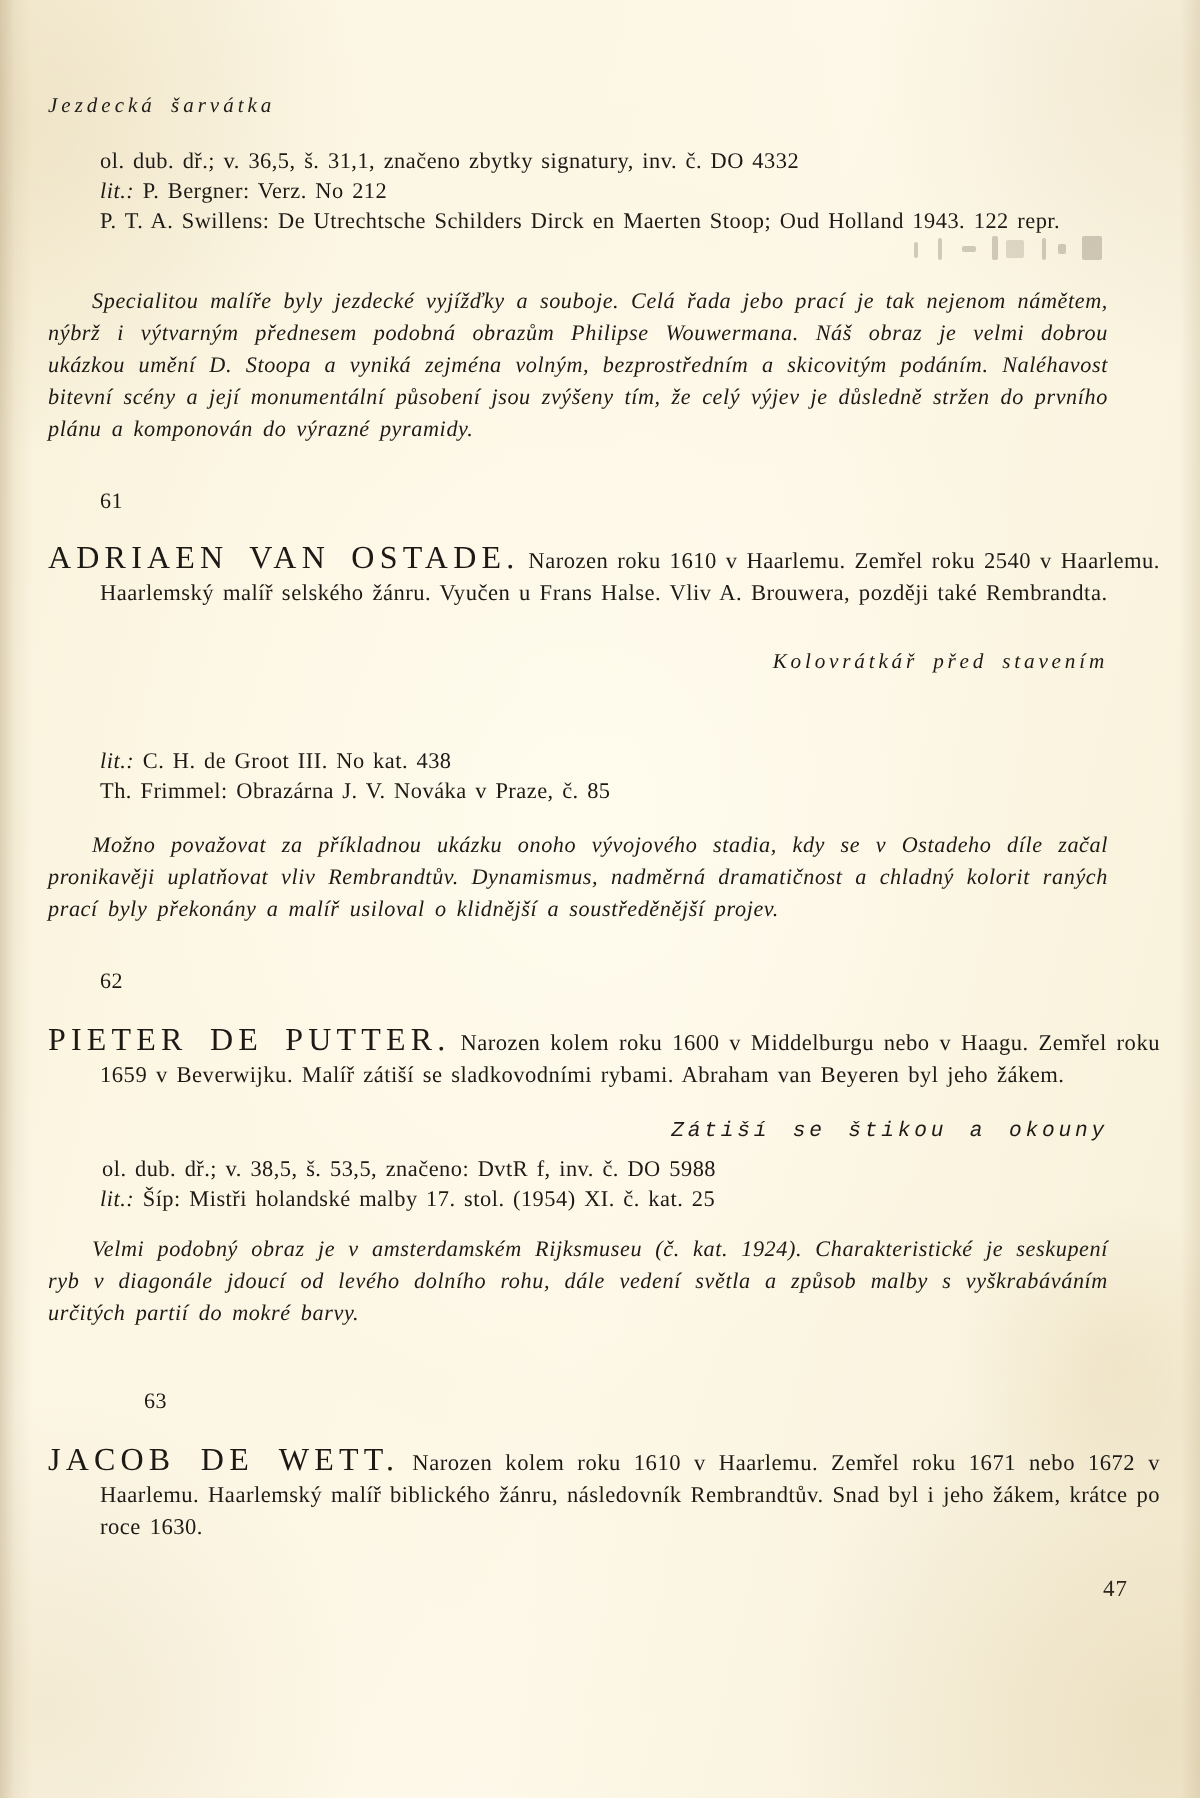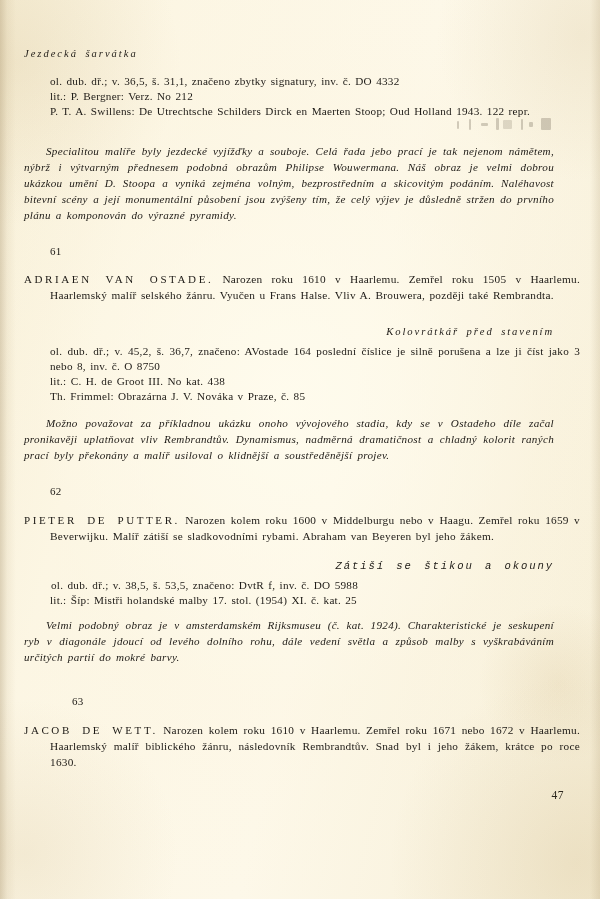--- a/index.html
+++ b/index.html
@@ -80,20 +80,21 @@
 
   .detail {
     font-size: 11.2px;
     line-height: 15.4px;
     margin-left: 26px;
     letter-spacing: 0.25px;
     word-spacing: 1.2px;
     text-align: justify;
   }
   .detail .lit {
+    font-style: italic;
   }
 
   .commentary {
     font-style: italic;
     font-size: 11.1px;
     line-height: 16.0px;
     text-align: justify;
     letter-spacing: 0.3px;
     word-spacing: 2.0px;
     text-indent: 22px;
@@ -111,21 +112,21 @@
     line-height: 15.8px;
     text-align: justify;
     letter-spacing: 0.25px;
     word-spacing: 1.3px;
     padding-left: 26px;
     text-indent: -26px;
   }
   .artist .name {
     letter-spacing: 2.6px;
     word-spacing: 4px;
-    font-size: 11px;
+    font-size: 16px;
   }
 
   .worktitle {
     font-style: italic;
     font-size: 10.6px;
     letter-spacing: 1.9px;
     word-spacing: 3px;
     text-align: right;
   }
 
@@ -174,25 +175,24 @@
   <div class="block runhead" style="top:48px;">Jezdecká šarvátka</div>
 
   <div class="block detail" style="top:74px;">ol. dub. dř.; v. 36,5, š. 31,1,  značeno zbytky signatury,  inv. č. DO 4332</div>
   <div class="block detail" style="top:89px;"><span class="lit">lit.:</span><span> P. Bergner: Verz. No 212</span></div>
   <div class="block detail" style="top:104px;">P. T. A. Swillens: De Utrechtsche Schilders Dirck en Maerten Stoop; Oud Holland 1943. 122 repr.</div>
 
   <div class="block commentary" style="top:143px;">Specialitou malíře byly jezdecké vyjížďky a souboje. Celá řada jebo prací je tak nejenom námětem, nýbrž i výtvarným přednesem podobná obrazům Philipse Wouwermana. Náš obraz je velmi dobrou ukázkou umění D. Stoopa a vyniká zejména volným, bezprostředním a skicovitým podáním. Naléhavost bitevní scény a její monumentální působení jsou zvýšeny tím, že celý výjev je důsledně stržen do prvního plánu a komponován do výrazné pyramidy.</div>
 
   <div class="block entry-num" style="top:245px;">61</div>
 
-  <div class="block artist" style="top:272px;"><span class="name">ADRIAEN VAN OSTADE.</span> <span>Narozen roku 1610 v Haarlemu. Zemřel roku 1505 v Haarlemu. Haarlemský malíř selského žánru. Vyučen u Frans Halse. Vliv A. Brouwera, později také Rembrandta.</span></div>
+  <div class="block artist" style="top:272px;"><span class="name">ADRIAEN VAN OSTADE.</span> <span>Narozen roku 1610 v Haarlemu. Zemřel roku 2540 v Haarlemu. Haarlemský malíř selského žánru. Vyučen u Frans Halse. Vliv A. Brouwera, později také Rembrandta.</span></div>
 
   <div class="block worktitle" style="top:326px;">Kolovrátkář před stavením</div>
 
-  <div class="block detail" style="top:344px;">ol. dub. dř.; v. 45,2, š. 36,7,  značeno: AVostade 164 poslední číslice je silně porušena a lze ji číst jako 3 nebo 8, inv. č. O 8750</div>
   <div class="block detail" style="top:374px;"><span class="lit">lit.:</span><span> C. H. de Groot III. No kat. 438</span></div>
   <div class="block detail" style="top:389px;">Th. Frimmel: Obrazárna J. V. Nováka v Praze, č. 85</div>
 
   <div class="block commentary" style="top:415px;">Možno považovat za příkladnou ukázku onoho vývojového stadia, kdy se v Ostadeho díle začal pronikavěji uplatňovat vliv Rembrandtův. Dynamismus, nadměrná dramatičnost a chladný kolorit raných prací byly překonány a malíř usiloval o klidnější a soustředěnější projev.</div>
 
   <div class="block entry-num" style="top:485px;">62</div>
 
   <div class="block artist" style="top:513px;"><span class="name">PIETER DE PUTTER.</span> <span>Narozen kolem roku 1600 v Middelburgu nebo v Haagu. Zemřel roku 1659 v Beverwijku. Malíř zátiší se sladkovodními rybami. Abraham van Beyeren byl jeho žákem.</span></div>
 
   <div class="block worktitle" style="top:560px;font-family:Liberation Mono, monospace;">Zátiší se štikou a okouny</div>

